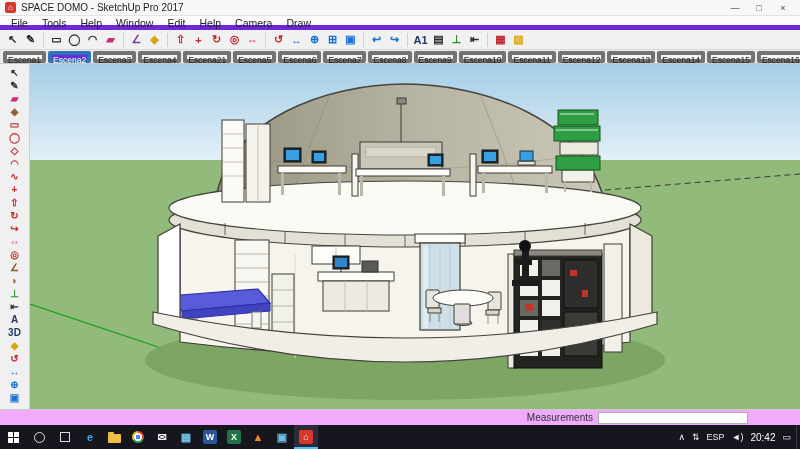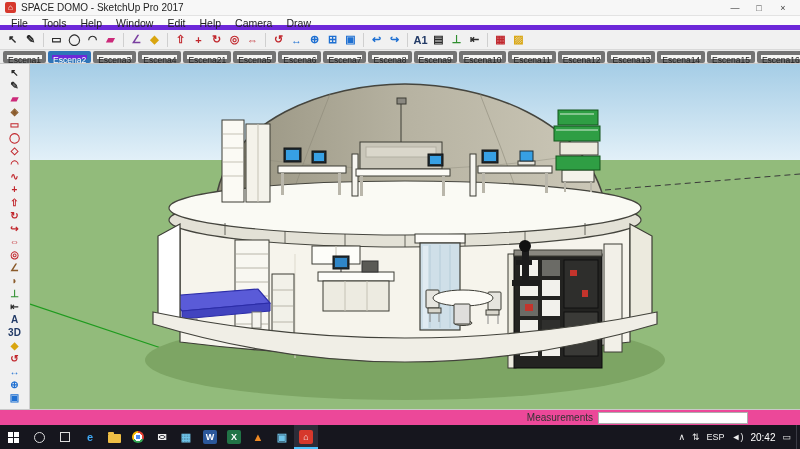--- a/index.html
+++ b/index.html
@@ -30,21 +30,21 @@
   .tab.active { background:#6d28d9; border-color:#2f74b8; color:#fff; }
 
   
   .main { flex:1 1 auto; display:flex; min-height:0; }
   .leftbar { width:30px; flex:0 0 30px; background:#f0f0f0; border-right:1px solid #cfcfcf; display:flex; flex-direction:column; align-items:center; padding-top:2px; }
   .ltool { width:24px; height:13px; display:flex; align-items:center; justify-content:center; font-size:10px; font-weight:bold; }
   .viewport { flex:1 1 auto; position:relative; background:#aacfe6; }
   .viewport svg { position:absolute; inset:0; width:100%; height:100%; display:block; }
 
   
-  .statusbar { height:16px; background:#ec4899; border-top:1px solid #c9c9c9; display:flex; align-items:center; flex:0 0 16px; }
+  .statusbar { height:16px; background:#f0abfc; border-top:1px solid #c9c9c9; display:flex; align-items:center; flex:0 0 16px; }
   .sb-spacer { flex:1; }
   .sb-label { font-size:10px; color:#333; margin-right:5px; }
   .sb-input { width:150px; height:12px; border:1px solid #adadad; background:#fff; font-size:9px; padding:0 3px; font-family:"Liberation Sans",sans-serif; }
   .sb-end { width:52px; }
 
   
   .taskbar { height:24px; background:#16161e; display:flex; align-items:stretch; flex:0 0 24px; color:#eee; }
   .tb-cell { width:26px; display:flex; align-items:center; justify-content:center; }
   .winlogo { display:grid; grid-template-columns:5px 5px; grid-template-rows:5px 5px; gap:1px; }
   .winlogo i { background:#fff; }

